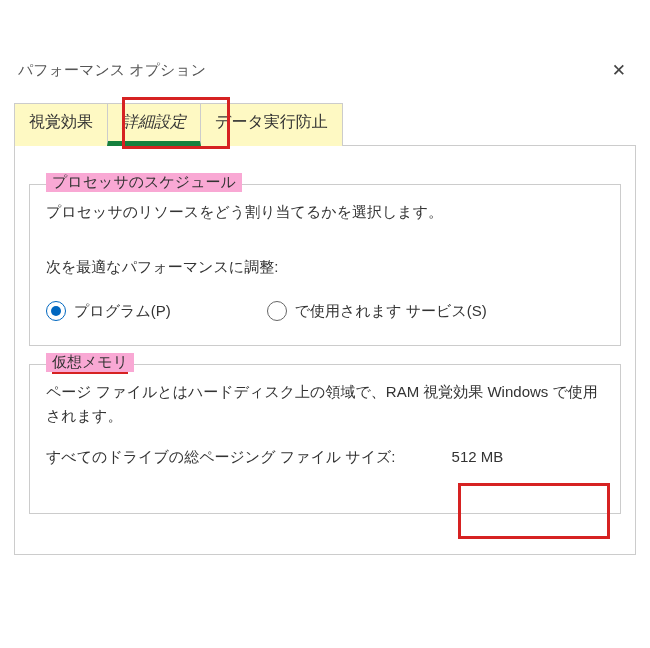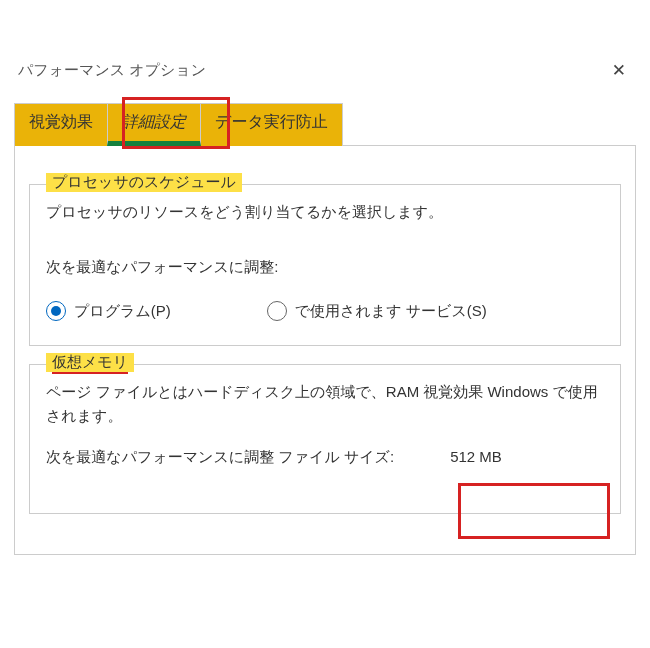--- a/index.html
+++ b/index.html
@@ -34,21 +34,21 @@
     .tabs {
       display: flex;
       margin-left: 14px;
       margin-top: 6px;
       position: relative;
     }
     .tab {
       padding: 8px 14px 8px;
       border: 1px solid #ccc;
       border-bottom: none;
-      background: #eab308;
+      background: #fef9c3;
       font-size: 16px;
       color: #333;
       cursor: pointer;
       margin-right: -1px;
       position: relative;
     }
     .tab.active {
       border-bottom: 5px solid #15803d;
       z-index: 2;
       font-style: italic;
@@ -71,21 +71,21 @@
     }
     .fieldset {
       border: 1px solid #ccc;
       margin: 18px 14px 0;
       padding: 0 16px 24px;
       position: relative;
     }
     .legend {
       position: relative;
       top: -12px;
-      background: #fde047;
+      background: #f9a8d4;
       padding: 0 6px;
       display: inline-block;
       font-size: 15px;
       color: #333;
     }
     .legend-underline {
       border-bottom: 2px solid #d62222;
       padding-bottom: 2px;
     }
     .desc {
@@ -196,21 +196,21 @@
         <span class="radio-circle"></span>
         <span>で使用されます サービス(S)</span>
       </div>
     </div>
   </div>
 
   <div class="fieldset">
     <span class="legend"><span class="legend-underline">仮想メモリ</span></span>
     <div class="desc">ページ ファイルとはハードディスク上の領域で、RAM 視覚効果 Windows で使用されます。</div>
     <div class="kv-row">
-      <span class="kv-label">次を最適なパフォーマンスに調整 ファイル サイズ:</span>
+      <span class="kv-label">すべてのドライブの総ページング ファイル サイズ:</span>
       <span class="kv-value">512 MB</span>
     </div>
     <div class="button-row">
       <div class="highlight-button"></div>
     </div>
   </div>
 
 </div>
 
 </body></html>

